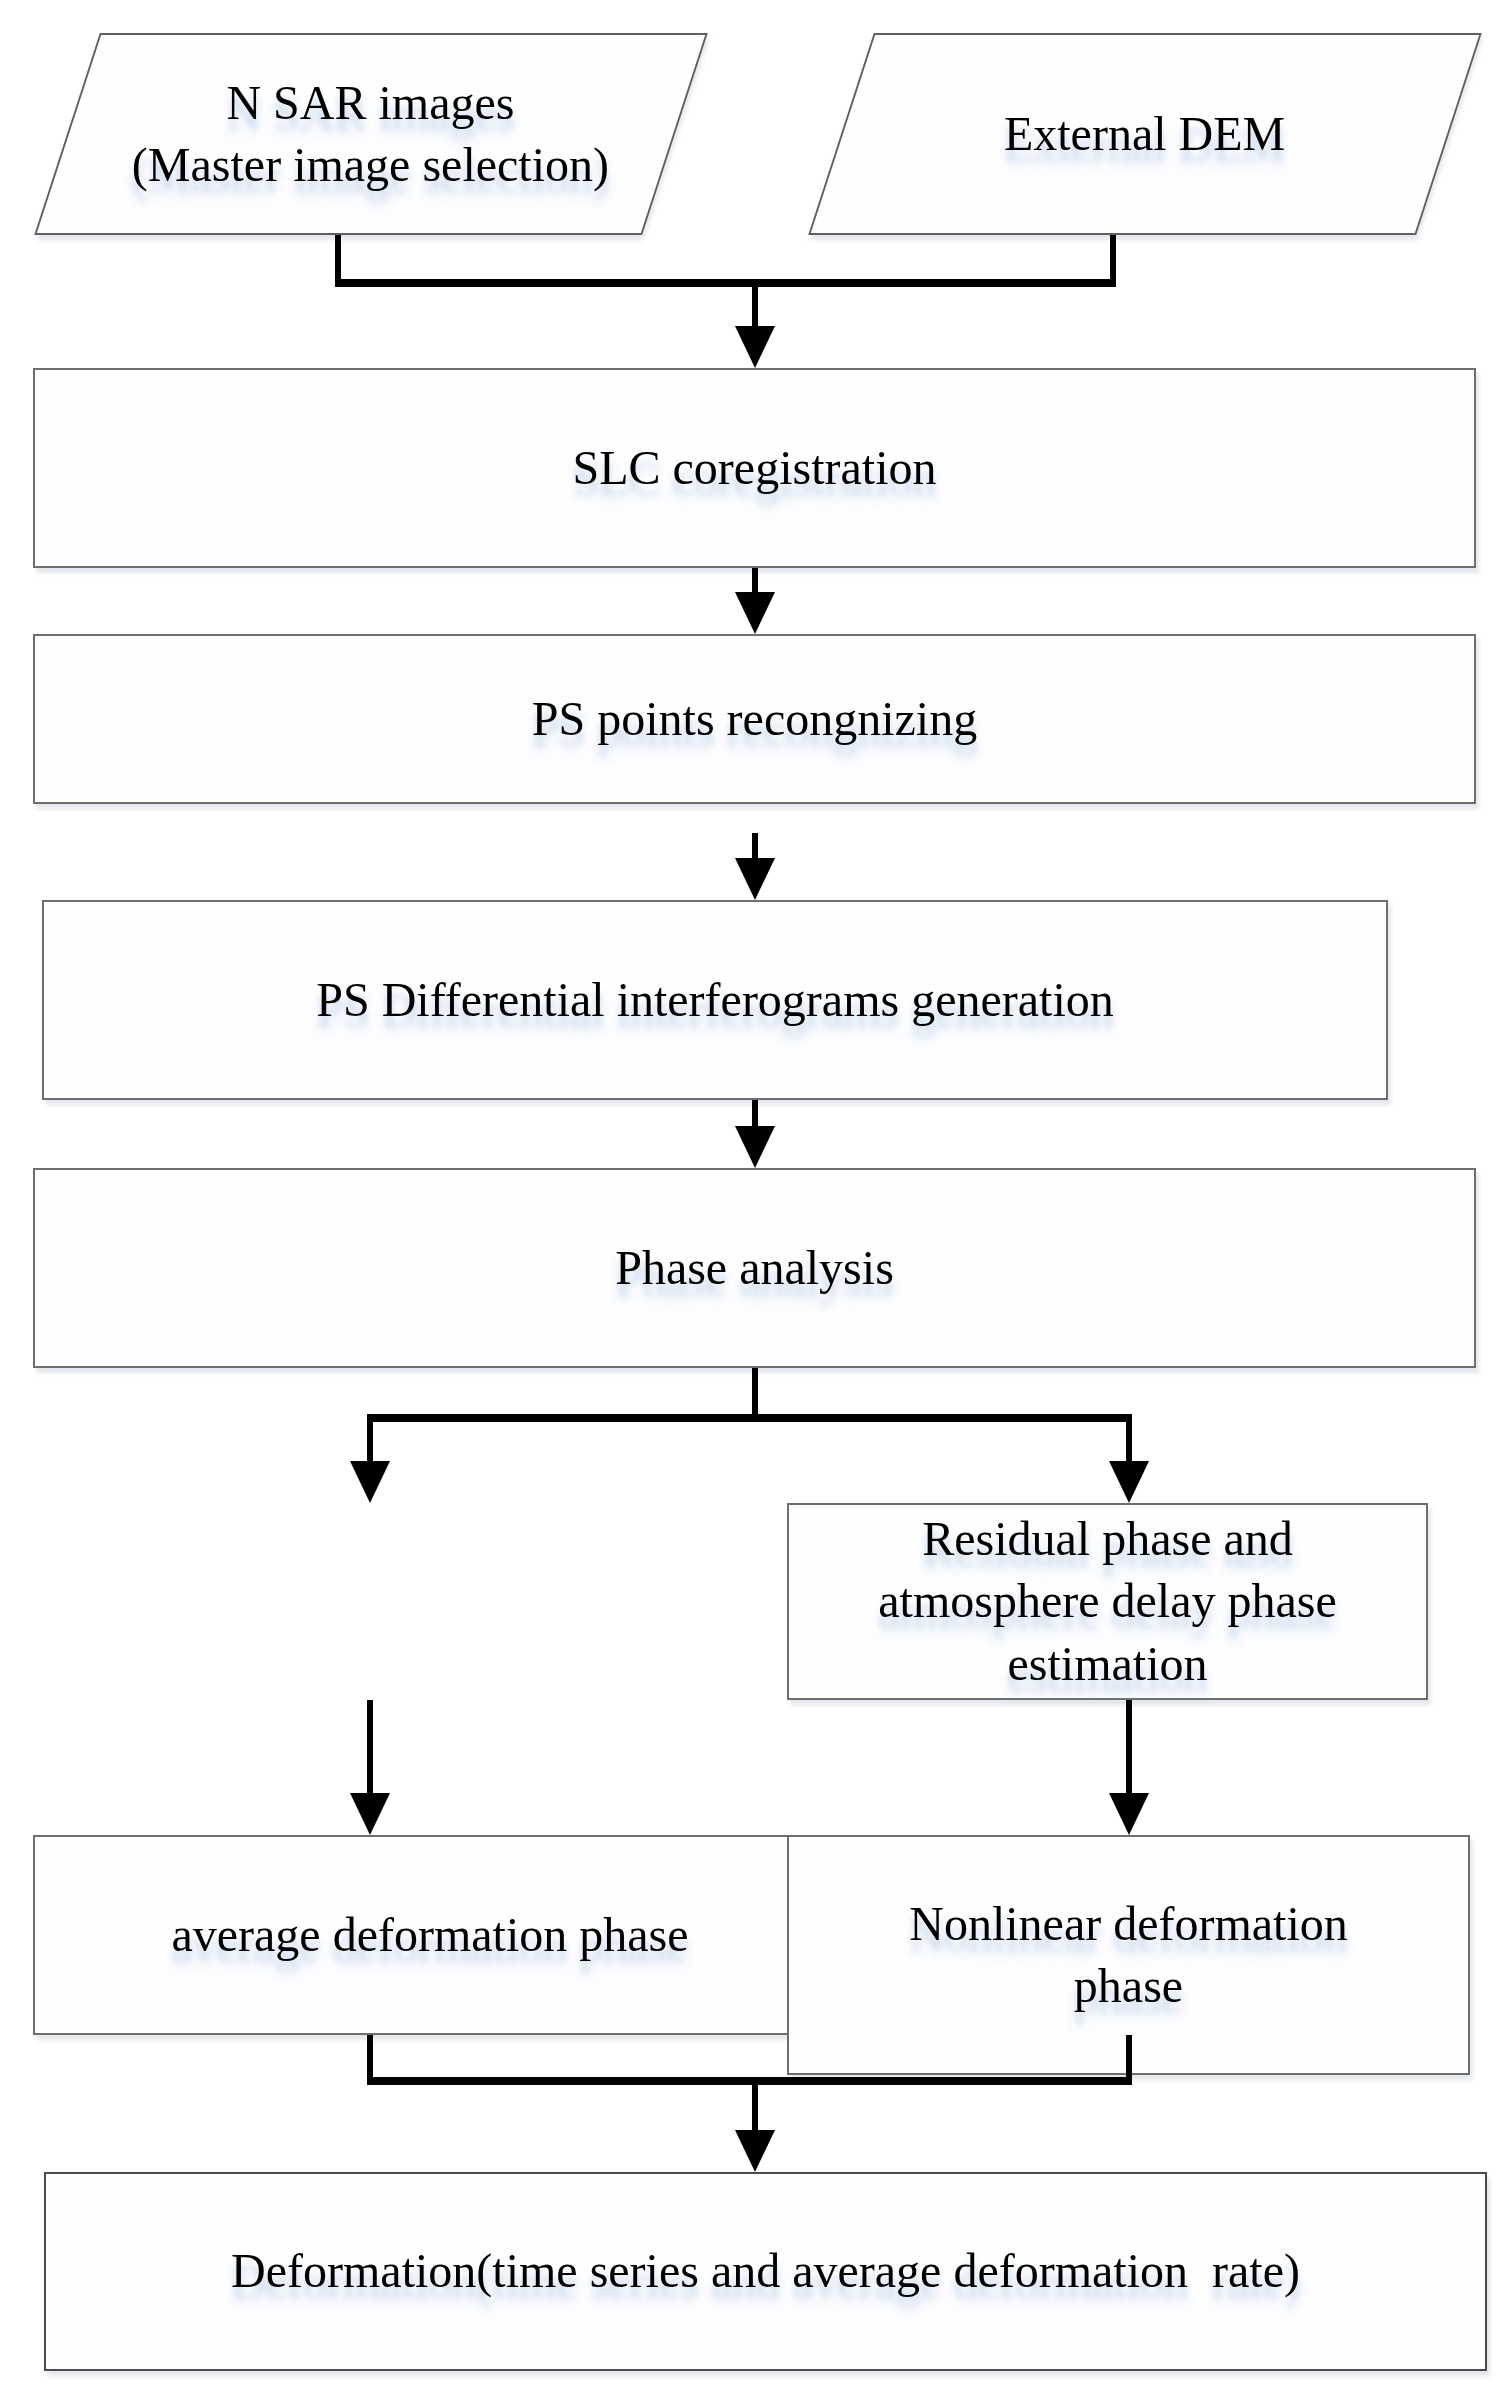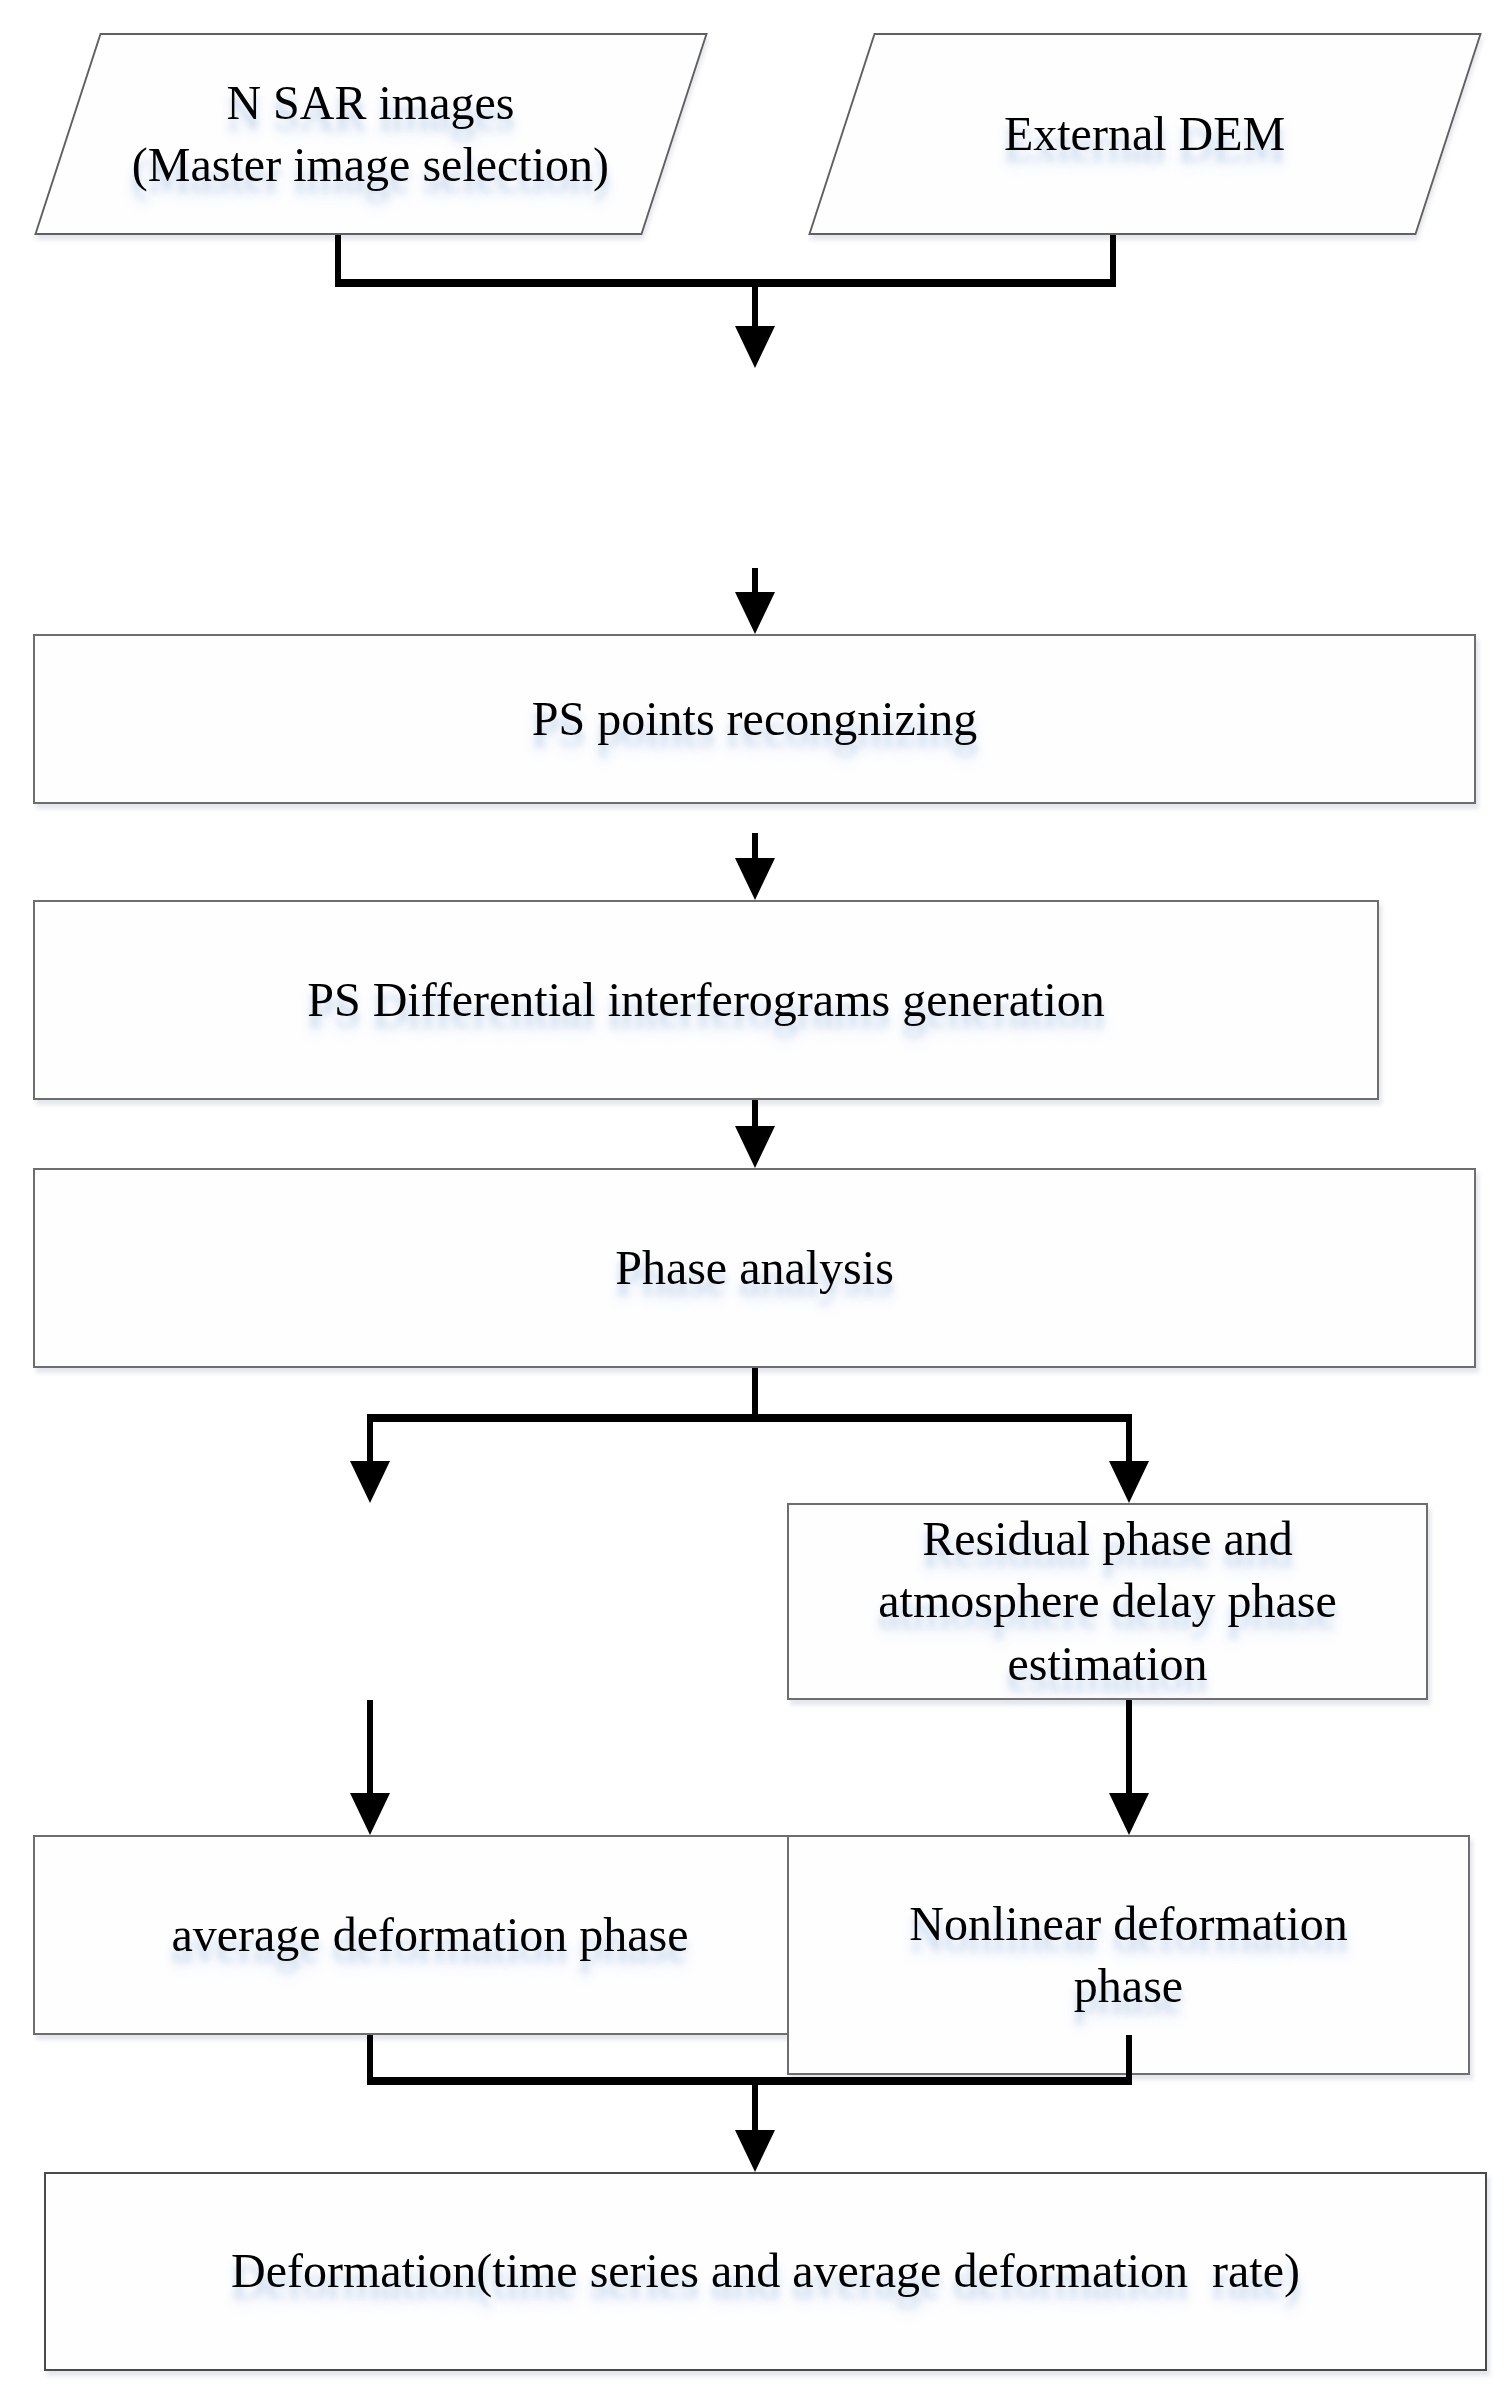--- a/index.html
+++ b/index.html
@@ -40,32 +40,35 @@
   <div class="node para" style="left:841px;top:33px;width:608px;height:202px;">
     <span class="label">External DEM</span>
   </div>
 
   <div class="vline" style="left:335px;top:235px;height:48px;"></div>
   <div class="vline" style="left:1110px;top:235px;height:48px;"></div>
   <div class="hbar" style="left:335px;top:279px;width:781px;"></div>
   <div class="vline" style="left:752px;top:283px;height:47px;"></div>
   <div class="ah" style="left:735px;top:326px;"></div>
 
+  <div class="node" style="left:33px;top:368px;width:1443px;height:200px;">
+    <span class="label">SLC coregistration</span>
+  </div>
 
   <div class="vline" style="left:752px;top:568px;height:28px;"></div>
   <div class="ah" style="left:735px;top:592px;"></div>
 
   <div class="node" style="left:33px;top:634px;width:1443px;height:170px;">
     <span class="label">PS points recongnizing</span>
   </div>
 
   <div class="vline" style="left:752px;top:833px;height:27px;"></div>
   <div class="ah" style="left:735px;top:858px;"></div>
 
-  <div class="node" style="left:33px;top:900px;width:1346px;height:200px;text-align:center;">
+  <div class="node" style="left:42px;top:900px;width:1346px;height:200px;text-align:center;">
     <span class="label">PS Differential interferograms generation</span>
   </div>
 
   <div class="vline" style="left:752px;top:1100px;height:28px;"></div>
   <div class="ah" style="left:735px;top:1126px;"></div>
 
   <div class="node" style="left:33px;top:1168px;width:1443px;height:200px;">
     <span class="label">Phase analysis</span>
   </div>
 

